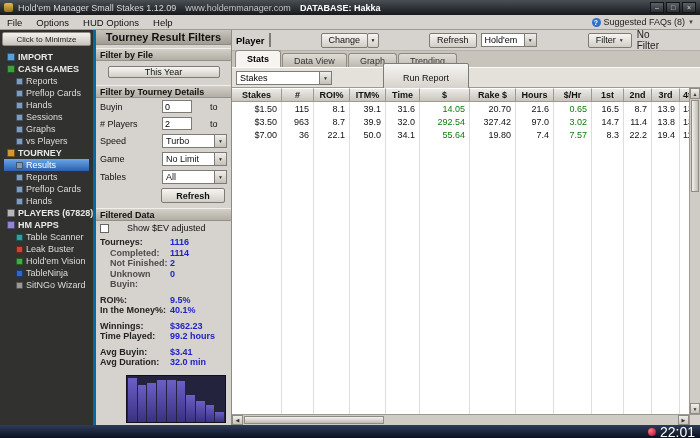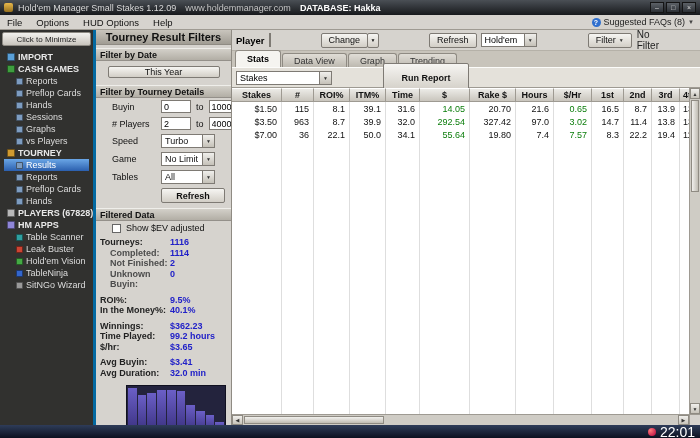--- a/index.html
+++ b/index.html
@@ -34,21 +34,21 @@
   .tree-item.selected { background: linear-gradient(#6aa6e6, #2b5fae); color: #fff; }
   .tree-icon { width: 8px; height: 8px; flex: none; border-radius: 1px; border: 1px solid rgba(0,0,0,.45); }
   .tree-icon.sub { width: 7px; height: 7px; }
 
   
   .filterpanel { width: 136px; flex: none; background: #d6d3ce; border-right: 1px solid #8f8b83; font-size: 9px; color: #111; display: flex; flex-direction: column; overflow: hidden; }
   .fp-title { height: 15px; flex: none; background: linear-gradient(#c9c5bd, #a09c93); border-bottom: 1px solid #8f8b83; display: flex; align-items: center; justify-content: center; font-weight: bold; font-size: 11px; }
   .fp-sec { height: 13px; flex: none; background: linear-gradient(#d3d0c9, #b2aea5); border-top: 1px solid #efeeea; border-bottom: 1px solid #94908a; display: flex; align-items: center; padding: 0 4px; font-weight: bold; margin-top: 3px; }
   .btn { background: linear-gradient(#f6f5f2, #d2cec6); border: 1px solid #7e7a74; border-radius: 2px; font-size: 9px; font-family: "Liberation Sans", sans-serif; color: #111; text-align: center; margin-left: 46px; }
   .this-year { display: block; margin: 5px auto 4px; width: 112px; height: 16px; }
-  .fp-row { display: flex; align-items: center; gap: 5px; padding: 2px 16px; }
+  .fp-row { display: flex; align-items: center; gap: 18px; padding: 2px 4px; }
   .fp-label { width: 44px; flex: none; }
   .input { background: #fff; border: 1px solid #7e7a74; height: 13px; font-size: 9px; font-family: "Liberation Sans", sans-serif; padding: 0 2px; }
   .w30 { width: 30px; } .w40 { width: 40px; }
   .combo { background: #fff; border: 1px solid #7e7a74; height: 14px; display: flex; align-items: stretch; font-size: 9px; overflow: hidden; }
   .combo .txt { flex: 1; padding: 1px 3px 0; white-space: nowrap; overflow: hidden; }
   .combo .arrow { width: 12px; flex: none; background: linear-gradient(#f0efec, #c5c1b8); border-left: 1px solid #7e7a74; display: flex; align-items: center; justify-content: center; font-size: 5px; color: #333; }
   .w78 { width: 78px; }
   .refresh-row { justify-content: flex-end; padding-right: 6px; }
   .refresh-btn { width: 64px; height: 15px; font-weight: bold; }
   .checkbox { width: 9px; height: 9px; flex: none; background: #fff; border: 1px solid #666; }
@@ -75,21 +75,21 @@
   .filter-btn { display: flex; align-items: center; gap: 3px; }
   .mini-arrow { font-size: 5px; color: #333; }
   .filter-status { font-size: 10px; color: #222; }
 
   .tabsbar { height: 17px; flex: none; display: flex; align-items: flex-end; gap: 1px; padding: 0 0 0 3px; background: #c8c4bb; border-bottom: 1px solid #fcfcfa; }
   .tab { height: 14px; padding: 0 11px; line-height: 14px; font-size: 9px; background: linear-gradient(#e0ddd6, #bdb9b0); border: 1px solid #8f8b83; border-bottom: none; border-radius: 3px 3px 0 0; color: #333; }
   .tab.active { background: #f5f4f0; height: 17px; line-height: 17px; font-weight: bold; color: #000; }
 
   .toolbar { height: 20px; flex: none; display: flex; align-items: center; gap: 5px; padding: 0 4px; background: #e4e1da; border-bottom: 1px solid #9e9a92; }
   .stakes-combo { width: 96px; }
-  .run-report { height: 29px; width: 86px; font-weight: bold; }
+  .run-report { height: 29px; width: 86px; font-weight: normal; }
 
   .table-zone { flex: 1; min-height: 0; display: flex; }
   .table-wrap { flex: 1; min-width: 0; overflow: hidden; background: #fff; display: flex; flex-direction: column; }
   .thead { display: grid; flex: none; }
   .th { height: 14px; background: linear-gradient(#ecebe7, #c9c5bd); border-right: 1px solid #9e9a92; border-bottom: 1px solid #9e9a92; border-top: 1px solid #fff; font-size: 9px; font-weight: bold; color: #111; display: flex; align-items: center; justify-content: center; white-space: nowrap; overflow: hidden; }
   .tr { display: grid; height: 13px; flex: none; }
   .td { font-size: 9px; color: #111; display: flex; align-items: center; justify-content: flex-end; padding-right: 4px; border-right: 1px solid #dedede; white-space: nowrap; overflow: hidden; }
   .tr .td:last-child, .thead .th:last-child { justify-content: flex-start; padding-left: 3px; }
   .td.money { color: #0b7d0b; }
   .filler { flex: 1; display: grid; }
@@ -223,21 +223,21 @@
           <div class="tree-item">
             <span class="tree-icon sub" style="background: rgb(153, 153, 153);"></span>
             <span>SitNGo Wizard</span>
           </div>
         </div>
     </div>
 
     <div class="filterpanel">
       <div class="fp-title">Tourney Result Filters</div>
 
-      <div class="fp-sec">Filter by Date</div>
+      <div class="fp-sec">Filter by File</div>
       <button class="btn this-year">This Year</button>
 
       <div class="fp-sec">Filter by Tourney Details</div>
       <div class="fp-row">
         <span class="fp-label">Buyin</span>
         <input class="input w30" value="0" style="">
         <span>to</span>
         <input class="input w40" value="10000" style="">
       </div>
       <div class="fp-row">
@@ -306,24 +306,20 @@
             </div>
           </div>
           <div class="stat-group">
             <div class="stat">
               <span class="lbl">Winnings:</span>
               <span class="val">$362.23</span>
             </div>
             <div class="stat">
               <span class="lbl">Time Played:</span>
               <span class="val">99.2 hours</span>
-            </div>
-            <div class="stat">
-              <span class="lbl">$/hr:</span>
-              <span class="val">$3.65</span>
             </div>
           </div>
           <div class="stat-group">
             <div class="stat">
               <span class="lbl">Avg Buyin:</span>
               <span class="val">$3.41</span>
             </div>
             <div class="stat">
               <span class="lbl">Avg Duration:</span>
               <span class="val">32.0 min</span>

